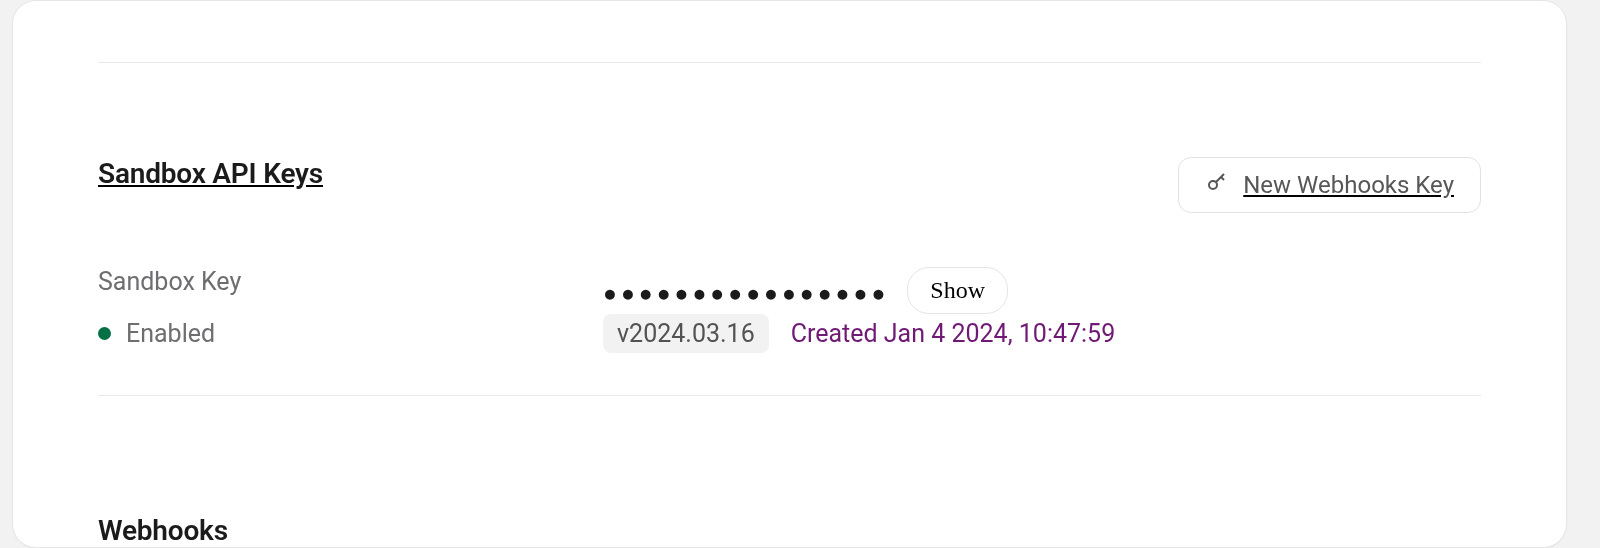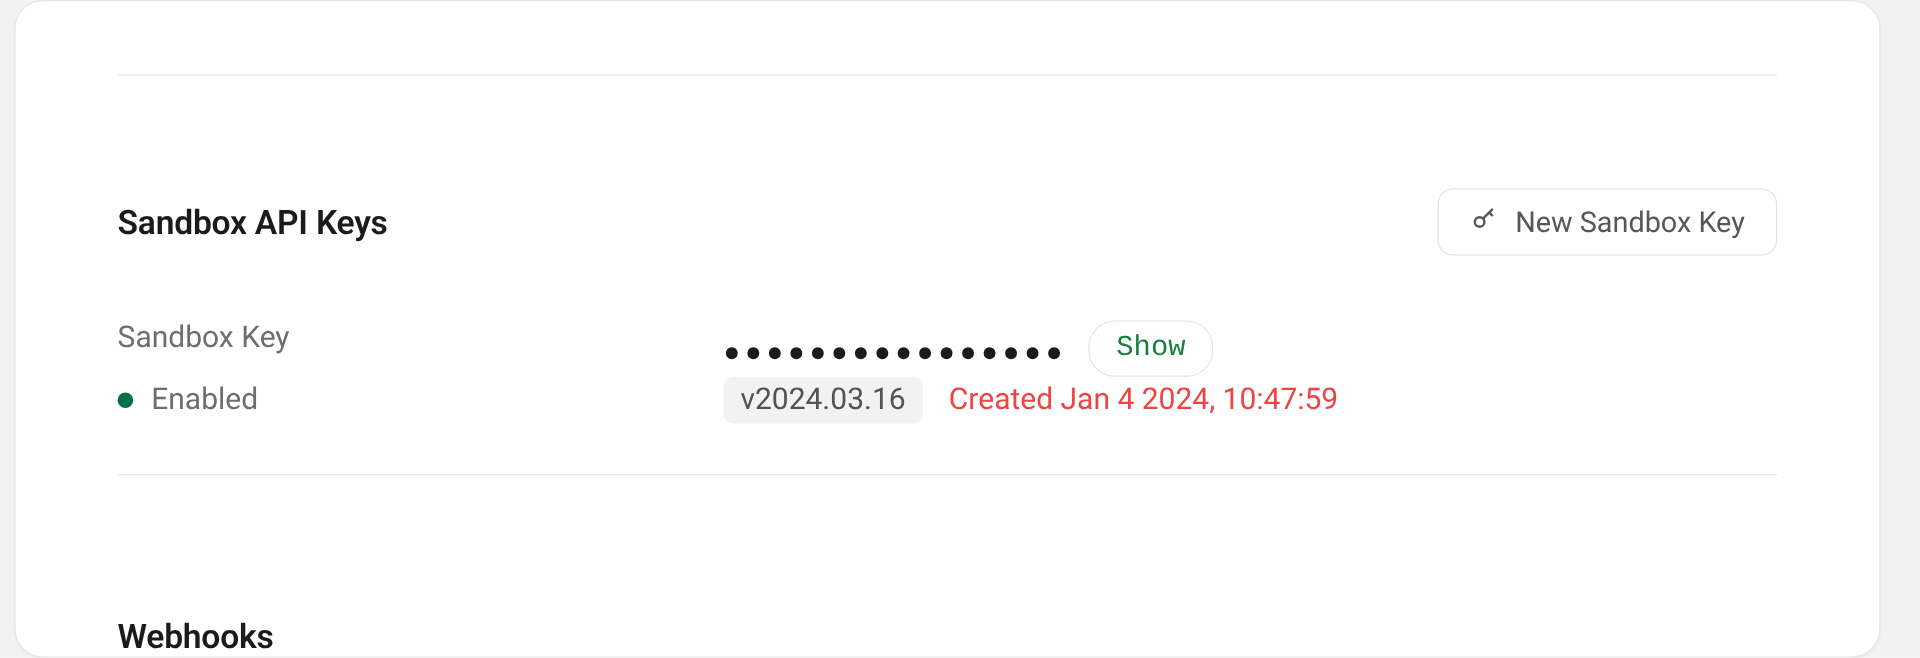--- a/index.html
+++ b/index.html
@@ -35,23 +35,24 @@
       margin: 0;
     }
     .divider-top {
       margin-top: 61px;
     }
     .divider-bottom {
       margin-top: 42px;
     }
     .section-header {
       display: flex;
-      align-items: center;
+      align-items: flex-start;
       justify-content: space-between;
       margin-top: 94px;
+      text-decoration: underline;
     }
     .section-title {
       font-size: 28px;
       font-weight: 600;
       color: #1b1b1b;
       letter-spacing: -0.2px;
     }
     .new-key-btn {
       display: inline-flex;
       align-items: center;
@@ -91,26 +92,26 @@
     .dots {
       font-size: 23px;
       color: #1b1b1b;
       letter-spacing: 4px;
       position: relative;
       top: 3px;
     }
     .show-btn {
       padding: 9px 22px;
       font-size: 24px;
-      color: #15803d;
+      color: #000000;
       background: #ffffff;
       border: 1px solid #e5e5e6;
       border-radius: 22px;
       cursor: pointer;
-      font-family: Liberation Mono, monospace;
+      font-family: Liberation Serif, serif;
     }
     .meta-row {
       display: flex;
       align-items: center;
     }
     .status-group {
       display: flex;
       align-items: center;
       gap: 15px;
       width: 505px;
@@ -130,21 +131,21 @@
     .version-badge {
       display: inline-block;
       padding: 5px 14px;
       font-size: 25px;
       color: #535355;
       background: #f2f2f3;
       border-radius: 8px;
     }
     .created-text {
       font-size: 25px;
-      color: #ef4444;
+      color: #701a75;
       margin-left: 22px;
     }
     .next-section-title {
       font-size: 28px;
       font-weight: 600;
       color: #1b1b1b;
       margin-top: 118px;
       letter-spacing: -0.2px;
     }
   </style>
@@ -159,21 +160,21 @@
     <div class="section-header">
       <h2 class="section-title">Sandbox API Keys</h2>
       <button class="new-key-btn">
         <span>
           <svg viewBox="0 0 24 24">
             <circle cx="8" cy="15" r="4"></circle>
             <line x1="10.8" y1="12.2" x2="19" y2="4"></line>
             <line x1="16" y1="7" x2="19" y2="10"></line>
           </svg>
         </span>
-        <span>New Sandbox Key</span>
+        <span>New Webhooks Key</span>
       </button>
     </div>
 
     <div class="key-row">
       <div class="key-label">Sandbox Key</div>
       <div class="key-value-group">
         <span class="dots">●●●●●●●●●●●●●●●●</span>
         <button class="show-btn">Show</button>
       </div>
     </div>

